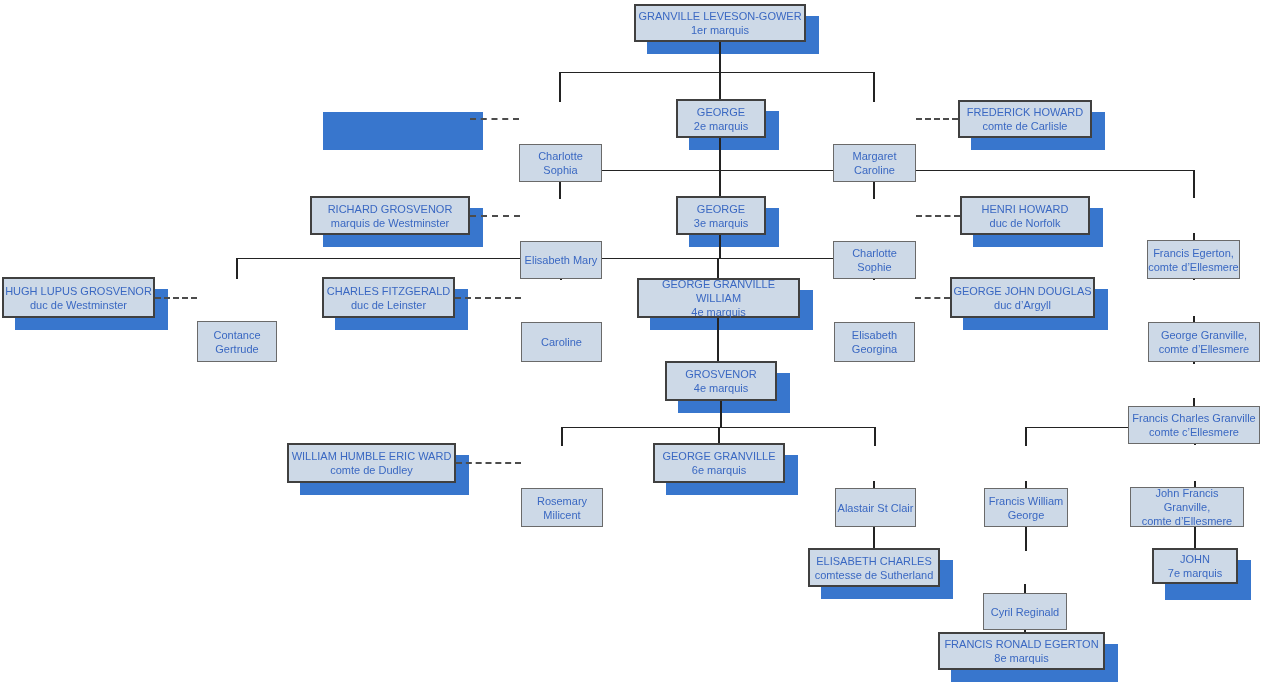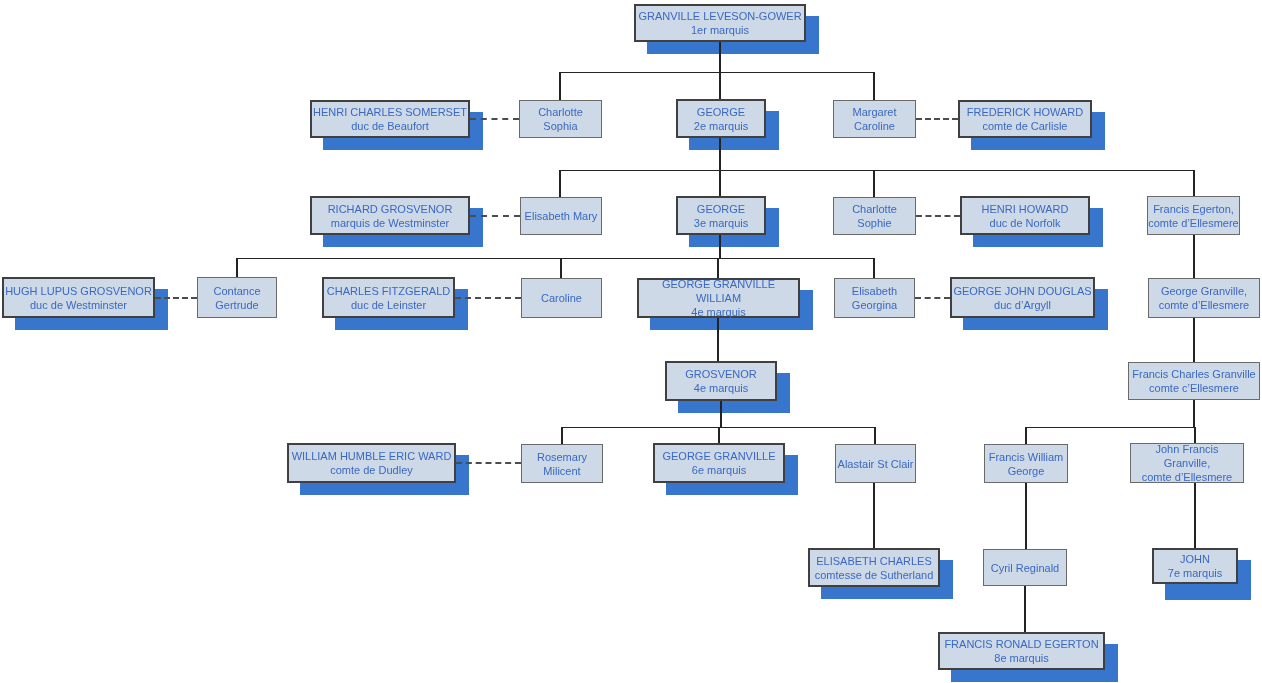--- a/index.html
+++ b/index.html
@@ -8,21 +8,21 @@
     font-family:"Liberation Sans",sans-serif;overflow:hidden;
   }
   .node{
     position:absolute;box-sizing:border-box;
     background:var(--fill,#cdd9e7);
     color:var(--txt,#3a68c2);
     display:flex;flex-direction:column;justify-content:center;align-items:center;
     text-align:center;font-size:11px;line-height:14px;z-index:2;
   }
   .node.sh{border:2px solid #404040;}
-  .node.pl{border:1px solid #6a6a6a;}
+  .node.pl{border:1px solid #6a6a6a;margin-top:44px;}
   .shadow-rect{position:absolute;background:var(--shadow,#3876cd);z-index:0;}
   .vl{position:absolute;width:2px;background:#232323;z-index:1;}
   .hl{position:absolute;height:1px;background:#232323;z-index:1;}
   .dl{position:absolute;height:0;border-top:2px dashed #4c4c4c;z-index:1;}
   .l1,.l2{width:100%;}
 </style>
 </head>
 <body>
 
 <div class="canvas">
@@ -74,24 +74,20 @@
   <div class="dl" style="left:155px;top:297px;width:42px"></div>
   <div class="dl" style="left:455px;top:297px;width:66px"></div>
   <div class="dl" style="left:915px;top:297px;width:35px"></div>
   <div class="dl" style="left:456px;top:462px;width:65px"></div>
 
   <div class="node sh" style="left:634px;top:4px;width:172px;height:38px">
     <div class="l1">GRANVILLE LEVESON-GOWER</div>
     <div class="l2">1er marquis</div>
   </div>
 
-  <div class="node sh" style="left:310px;top:100px;width:160px;height:38px">
-    <div class="l1">HENRI CHARLES SOMERSET</div>
-    <div class="l2">duc de Beaufort</div>
-  </div>
   <div class="node pl" style="left:519px;top:100px;width:83px;height:38px">
     <div class="l1">Charlotte</div>
     <div class="l2">Sophia</div>
   </div>
   <div class="node sh" style="left:676px;top:99px;width:90px;height:39px">
     <div class="l1">GEORGE</div>
     <div class="l2">2e marquis</div>
   </div>
   <div class="node pl" style="left:833px;top:100px;width:83px;height:38px">
     <div class="l1">Margaret</div>

